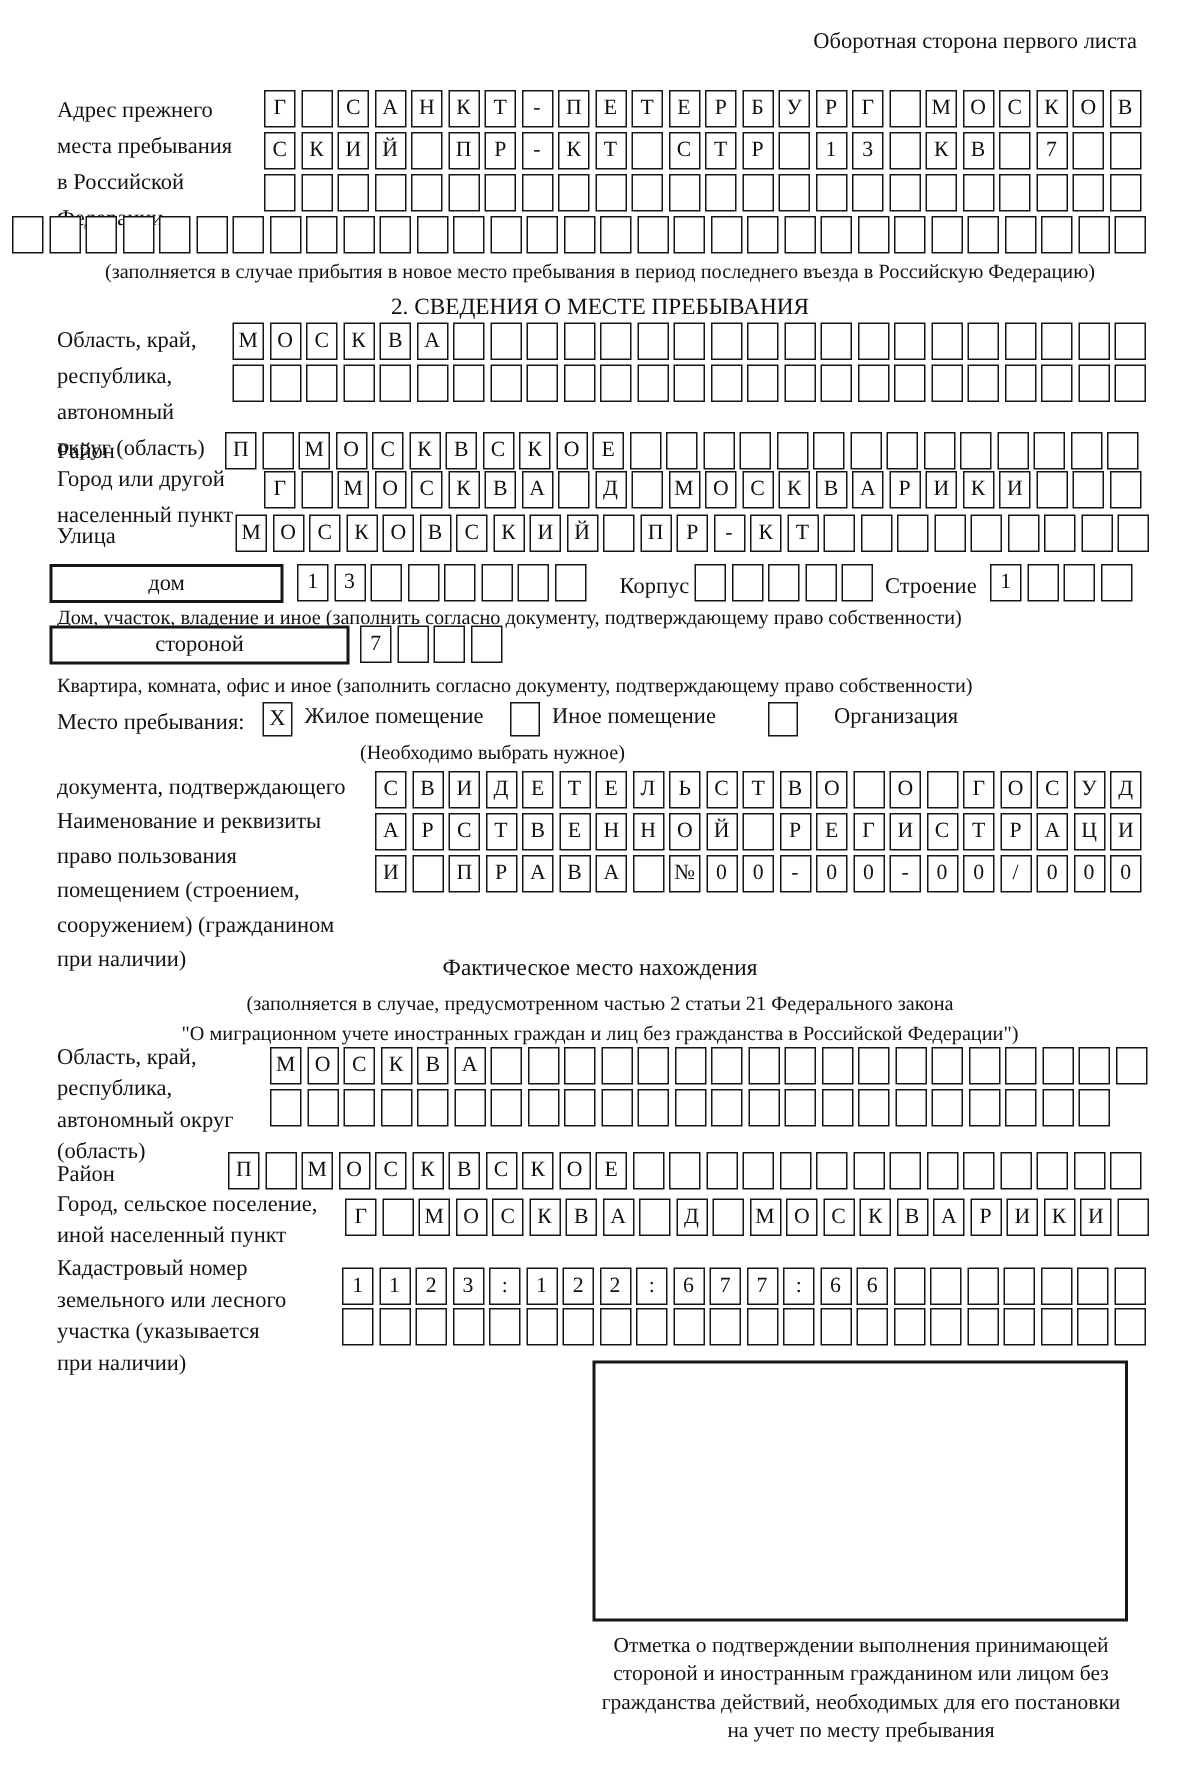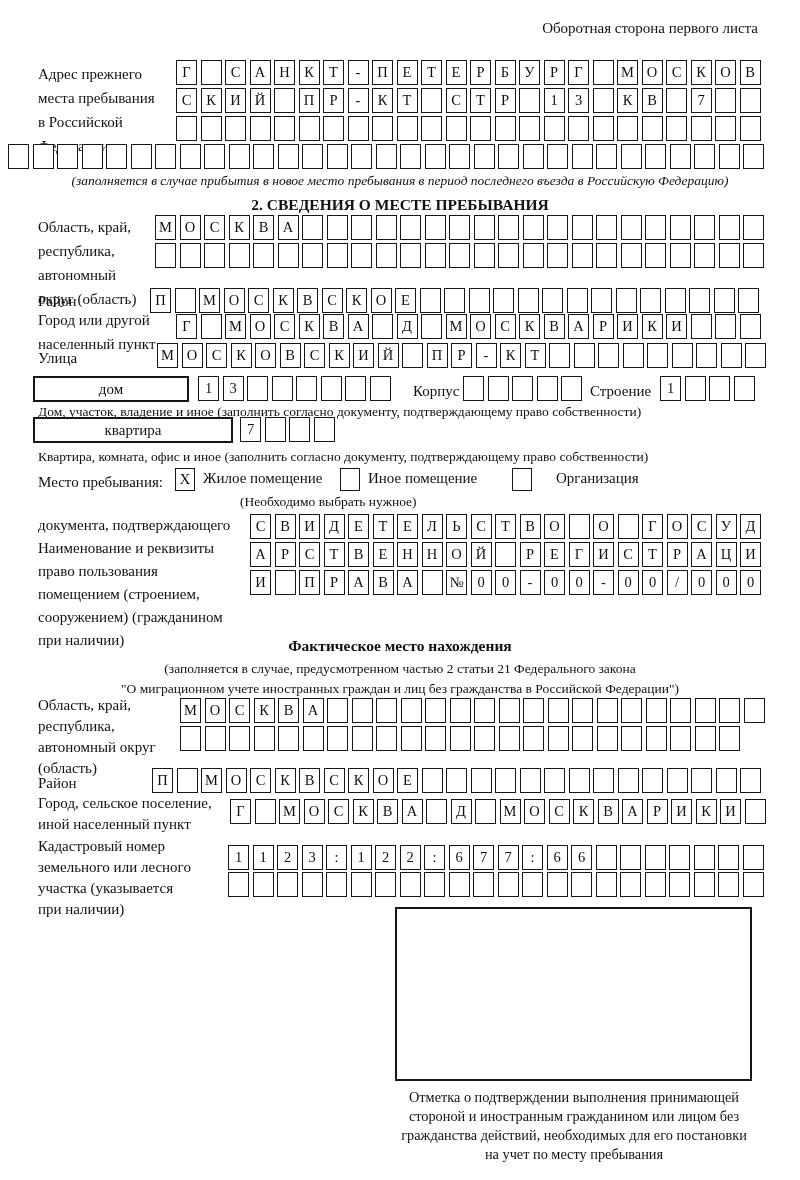--- a/index.html
+++ b/index.html
@@ -20,21 +20,21 @@
     display:flex; align-items:center; justify-content:center;
     font-size:14.5px; line-height:1;
   }
   .bigbox {
     box-sizing:border-box; border:2px solid #161616; background:#fff;
     display:flex; align-items:center; justify-content:center;
     font-size:15px; height:26px;
   }
   .note { font-size:13.5px; white-space:nowrap; }
   .center { left:0; width:800px; text-align:center; }
-  .sec-title { font-weight:bold; font-size:15.5px; }
+  .sec-title { font-weight:normal; font-size:15.5px; }
   .cbx {
     box-sizing:border-box; width:20px; height:23px; border:1.8px solid #161616;
     background:#fff; text-align:center; font-size:15px; line-height:20px;
   }
   .opt-label { font-size:15px; white-space:nowrap; }
   .stamp-box { box-sizing:border-box; border:2px solid #161616; background:#fff; }
   .stamp-caption { font-size:14.3px; text-align:center; }
   .stamp-caption .line { line-height:19px; }
 </style>
 </head>
@@ -154,21 +154,21 @@
       <span class="cell"></span>
       <span class="cell"></span>
       <span class="cell"></span>
       <span class="cell"></span>
       <span class="cell"></span>
       <span class="cell"></span>
       <span class="cell"></span>
       <span class="cell"></span>
       <span class="cell"></span>
     </div>
-  <div class="abs note center" style="top:173px;font-style:italic;">(заполняется в случае прибытия в новое место пребывания в период последнего въезда в Российскую Федерацию)</div>
+  <div class="abs note center" style="top:173px;">(заполняется в случае прибытия в новое место пребывания в период последнего въезда в Российскую Федерацию)</div>
 
   <div class="abs sec-title center" style="top:196px;">2. СВЕДЕНИЯ О МЕСТЕ ПРЕБЫВАНИЯ</div>
 
   <div class="abs lbl" style="left:38px; top:215px;">
       <div class="line">Область, край,</div>
       <div class="line">республика,</div>
       <div class="line">автономный</div>
       <div class="line">округ (область)</div>
     </div>
   <div class="abs cellrow" style="left:155px; top:215px;">
@@ -336,21 +336,21 @@
     </div>
   <div class="abs lbl" style="left:590px; top:379px;">Строение</div>
   <div class="abs cellrow" style="left:660px; top:376px;">
       <span class="cell">1</span>
       <span class="cell"></span>
       <span class="cell"></span>
       <span class="cell"></span>
     </div>
   <div class="abs note" style="left:38px; top:404px;">Дом, участок, владение и иное (заполнить согласно документу, подтверждающему право собственности)</div>
 
-  <div class="abs bigbox" style="left:33px; top:417px; width:200px;">квартира</div>
+  <div class="abs bigbox" style="left:33px; top:417px; width:200px;">стороной</div>
   <div class="abs cellrow" style="left:240px; top:417px;">
       <span class="cell">7</span>
       <span class="cell"></span>
       <span class="cell"></span>
       <span class="cell"></span>
     </div>
   <div class="abs note" style="left:38px; top:449px;text-align:center;">Квартира, комната, офис и иное (заполнить согласно документу, подтверждающему право собственности)</div>
 
   <div class="abs lbl" style="left:38px; top:470px;">Место пребывания:</div>
   <div class="abs cbx" style="left:175px; top:468px;">X</div>

